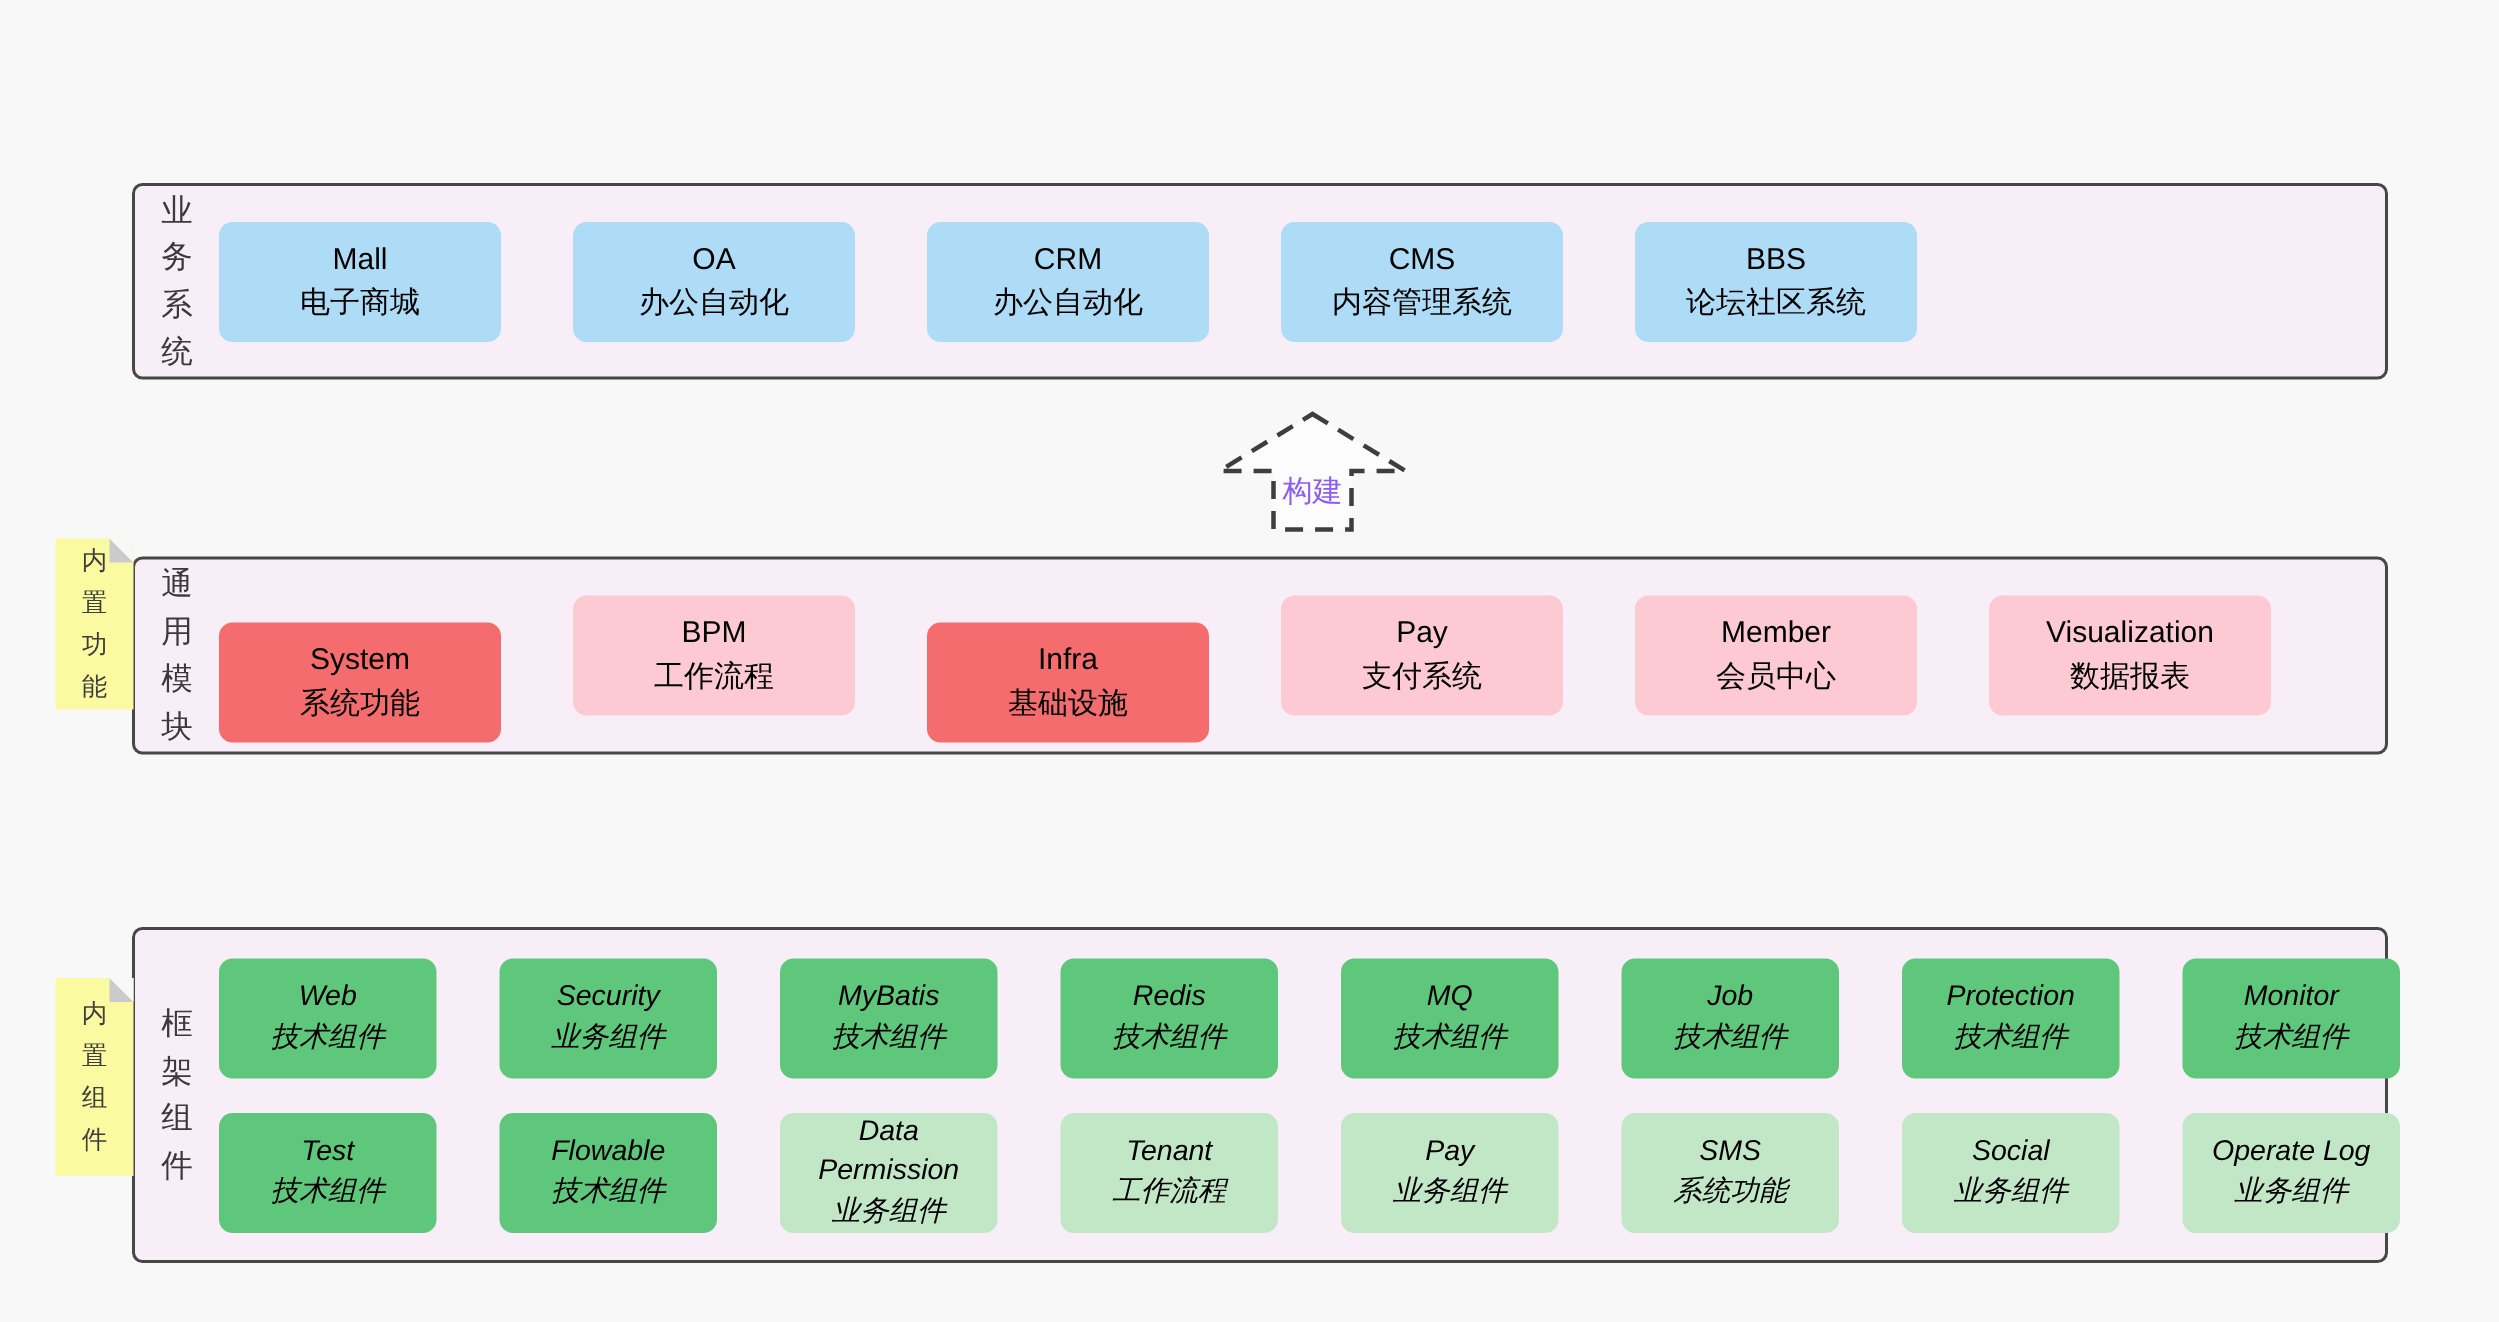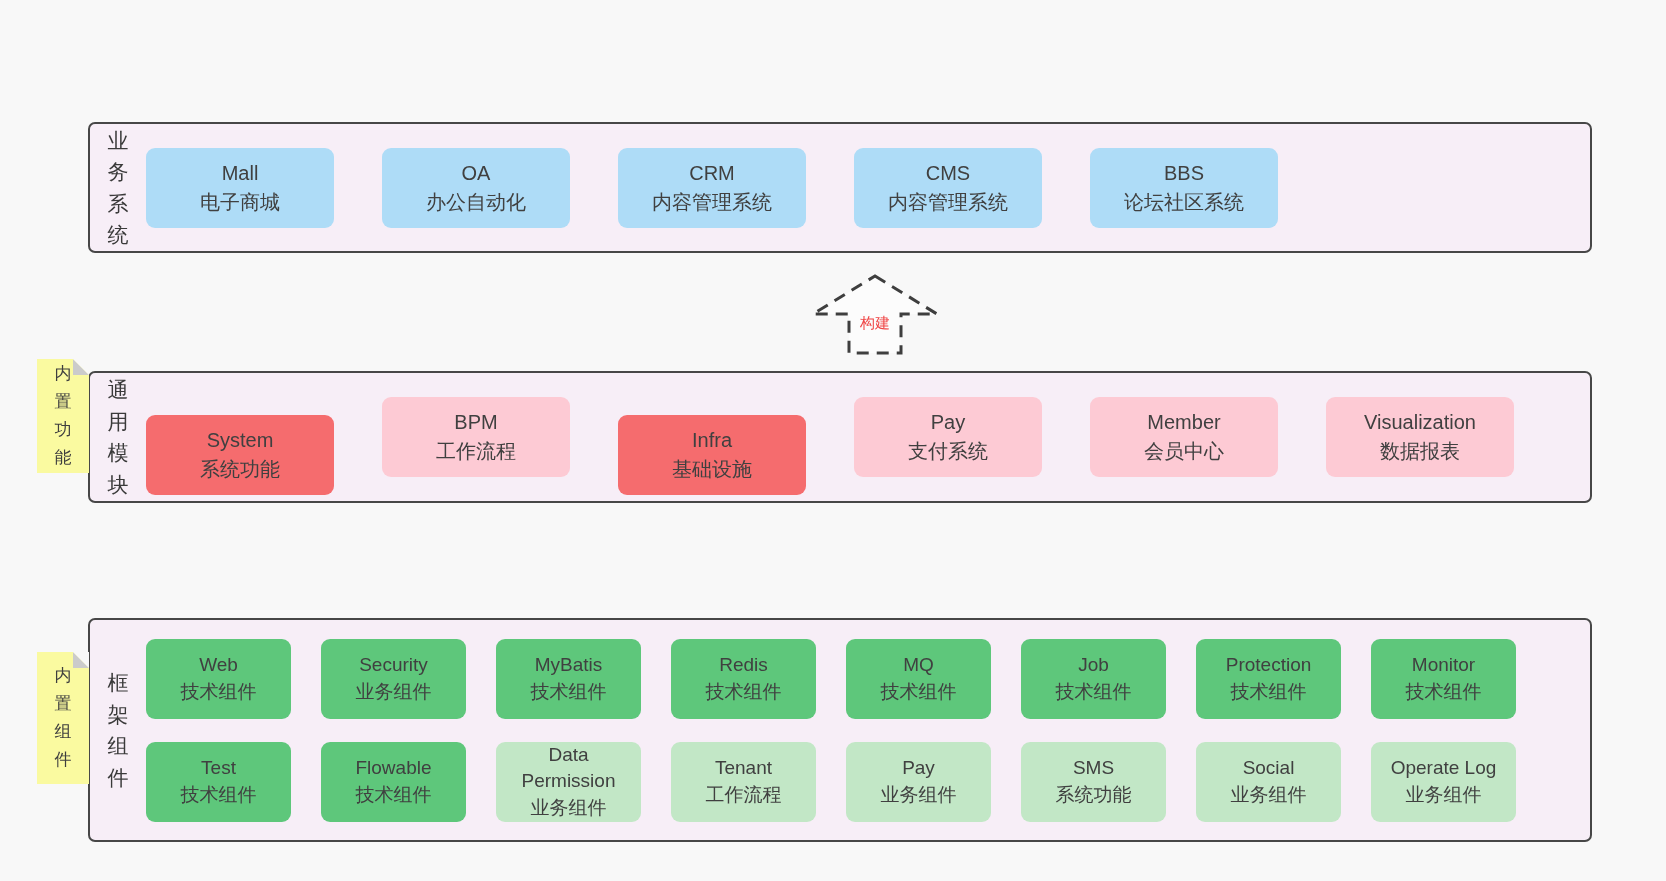--- a/index.html
+++ b/index.html
@@ -25,27 +25,27 @@
   .band-label {
     width:56px; flex:none;
     display:flex; align-items:center; justify-content:center;
     font-size:21px; line-height:1.5;
     white-space:pre-line; text-align:center;
     color:#3a3a3a;
   }
 
   .boxes6 { flex:1; display:flex; align-items:center; gap:48px; }
   .rows   { flex:1; display:flex; flex-direction:column; justify-content:center; gap:23px; }
-  .row8   { display:flex; gap:30px; }
+  .row8   { display:flex; gap:42px;font-style:italic; }
 
   .box {
     border-radius:9px; flex:none;
     display:flex; align-items:center; justify-content:center;
     text-align:center; white-space:pre-line;
-    font-size:20px; line-height:1.45; color:#404040;
+    font-size:20px; line-height:1.45; color:#000000;
   }
   .b6 { width:188px; height:80px; }
   .b8 { width:145px; height:80px; font-size:19px; line-height:1.4; }
 
   .blue       { background:#aedcf7; }
   .red        { background:#f56c6e;margin-top:36px; }
   .pink       { background:#fdcad4; }
   .green      { background:#5ec77b; }
   .lightgreen { background:#c2e7c6; }
 
@@ -68,41 +68,41 @@
     border-top:16px solid #f8f8f8; border-left:16px solid transparent;
   }
 
   
   .arrow { position:absolute; width:130px; height:84px; }
   #arrow-build     { left:810px; top:272px; }
   #arrow-implement { left:810px; top:519px; }
   .arrow svg { position:absolute; left:0; top:0; }
   .arrow-label {
     position:absolute; left:0; right:0; top:42px;
-    text-align:center; font-size:15px; color:#ef4444; z-index:2;
+    text-align:center; font-size:20px; color:#8b5cf6; z-index:2;
   }
   .arrow-label span { background:#fcfcfc; padding:0 3px; }
 </style>
 </head>
 <body>
 
 <div class="stage">
 
   <div class="band" id="band-business">
     <div class="band-label">业
 务
 系
 统</div>
     <div class="boxes6">
       <div class="box b6 blue">Mall
 电子商城</div>
       <div class="box b6 blue">OA
 办公自动化</div>
       <div class="box b6 blue">CRM
-内容管理系统</div>
+办公自动化</div>
       <div class="box b6 blue">CMS
 内容管理系统</div>
       <div class="box b6 blue">BBS
 论坛社区系统</div>
     </div>
   </div>
 
   <div class="arrow" id="arrow-build">
     <svg width="130" height="84" viewBox="0 0 130 84">
       <polygon points="65,4 127,42 91,42 91,81 39,81 39,42 3,42" fill="#fcfcfc" stroke="#3e3e3e" stroke-width="3" stroke-dasharray="12 8" stroke-linejoin="miter"></polygon>

